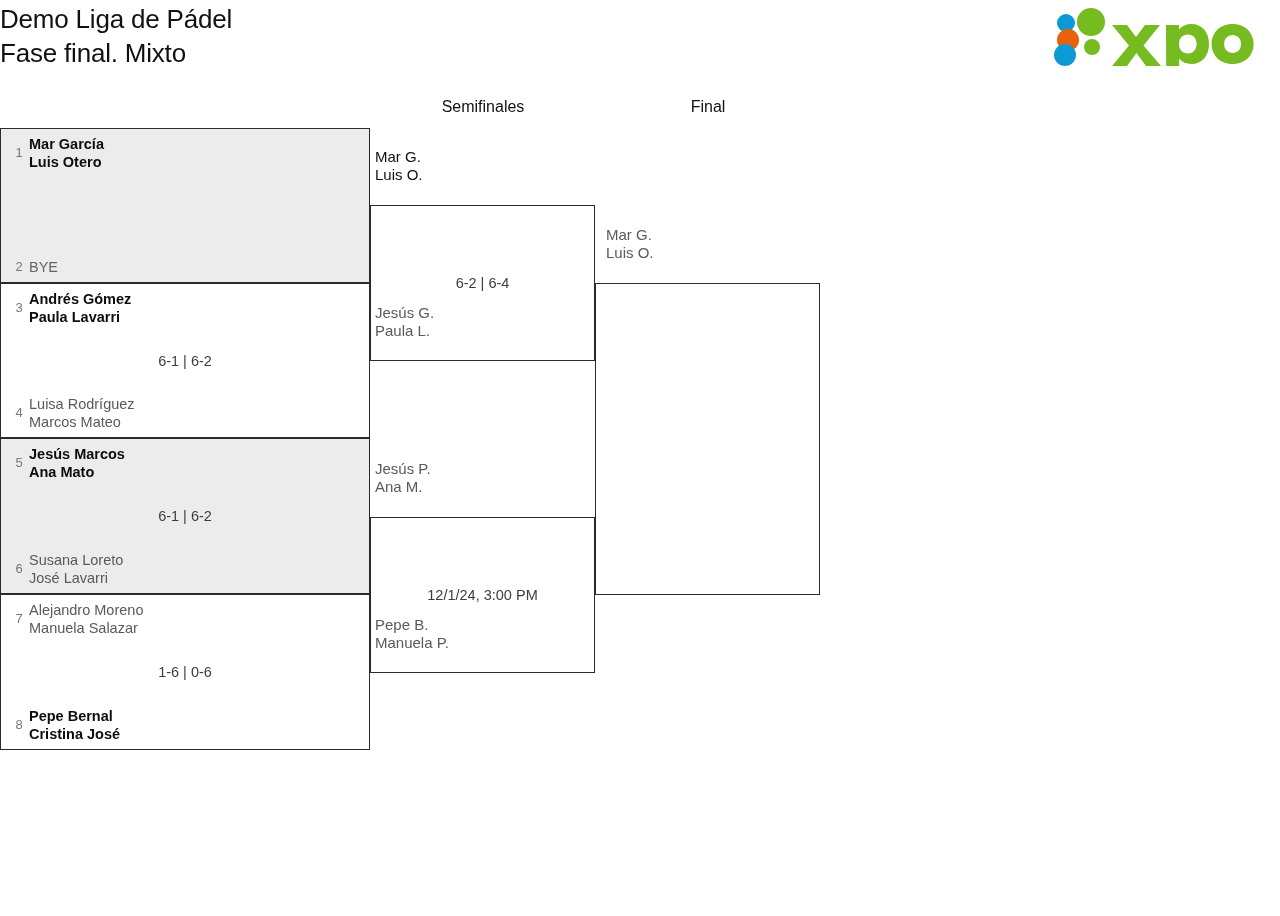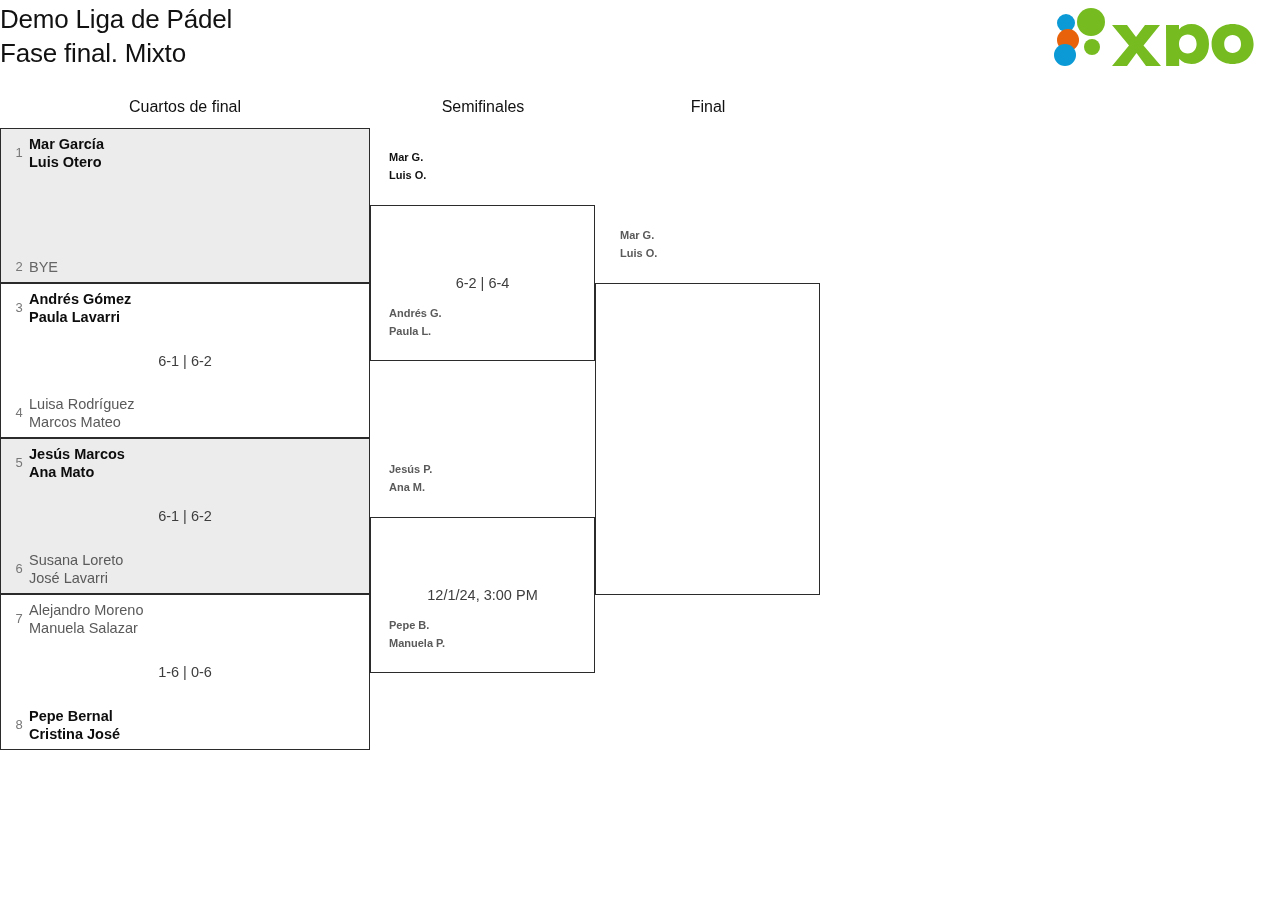--- a/index.html
+++ b/index.html
@@ -75,23 +75,23 @@
     top: 50%; transform: translateY(-50%);
     text-align: center;
     font-size: 14.5px; line-height: 18px; color: #3d3d3d;
     white-space: nowrap;
   }
   .score.r2-pos { top: 50%; }
 
   
   .outside-team {
     position: absolute;
-    padding-left: 18px;
-    font-size: 11px; line-height: 18px;
-    color: #5a5a5a; white-space: nowrap; font-weight: bold;
+    padding-left: 4px;
+    font-size: 15px; line-height: 18px;
+    color: #5a5a5a; white-space: nowrap;
   }
   .outside-team.advanced { color: #111111; }
 </style>
 </head>
 <body>
 
 <div class="page">
 
   <div class="header">
     <div class="title-block">
@@ -110,21 +110,20 @@
         </g>
         <g fill="#76bc21">
           <path d="M62 17 h15 l9 12 l9 -12 h15 l-16.5 20.5 L111 58 H96 l-9.5 -13 L77 58 H62 l17 -20.5 z"></path>
           <path d="M116 17 h13 v4.5 c3 -3.6 7.3 -5.5 12.4 -5.5 c10.6 0 17.6 8.1 17.6 20 c0 11.9 -7 20 -17.6 20 c-5 0 -9.2 -1.8 -12.2 -5.2 V73 h-13 z m13 19 c0 5.6 3.6 9.4 8.8 9.4 c5.2 0 8.8 -3.8 8.8 -9.4 c0 -5.6 -3.6 -9.4 -8.8 -9.4 c-5.2 0 -8.8 3.8 -8.8 9.4 z"></path>
           <path d="M182.6 16 c12.3 0 21 8.3 21 20 c0 11.7 -8.7 20 -21 20 c-12.3 0 -21 -8.3 -21 -20 c0 -11.7 8.7 -20 21 -20 z m0 11 c-5 0 -8.4 3.7 -8.4 9 c0 5.3 3.4 9 8.4 9 c5 0 8.4 -3.7 8.4 -9 c0 -5.3 -3.4 -9 -8.4 -9 z"></path>
         </g>
       </svg>
     </div>
   </div>
 
-  <div class="round-head" id="round-head-0">Cuartos de final</div>
   <div class="round-head" id="round-head-1">Semifinales</div>
   <div class="round-head" id="round-head-2">Final</div>
 
   <div class="bracket">
 
     <div class="match r1 shaded" style="top:128px; height:155px;">
       <div class="team top">
         <span class="seed">1</span>
         <span class="names winner">
           <span class="name-line">Mar García</span>
@@ -195,21 +194,21 @@
     </div>
 
     <div class="match r2" style="top:205px; height:156px;">
       <div class="score r2-pos">6-2 | 6-4</div>
     </div>
     <div class="outside-team advanced" style="left:371px; top:148px; width:224px;">
       <span class="name-line">Mar G.</span>
       <span class="name-line">Luis O.</span>
     </div>
     <div class="outside-team" style="left:371px; top:304px; width:224px;">
-      <span class="name-line">Andrés G.</span>
+      <span class="name-line">Jesús G.</span>
       <span class="name-line">Paula L.</span>
     </div>
 
     <div class="match r2" style="top:517px; height:156px;">
       <div class="score r2-pos">12/1/24, 3:00 PM</div>
     </div>
     <div class="outside-team" style="left:371px; top:460px; width:224px;">
       <span class="name-line">Jesús P.</span>
       <span class="name-line">Ana M.</span>
     </div>

